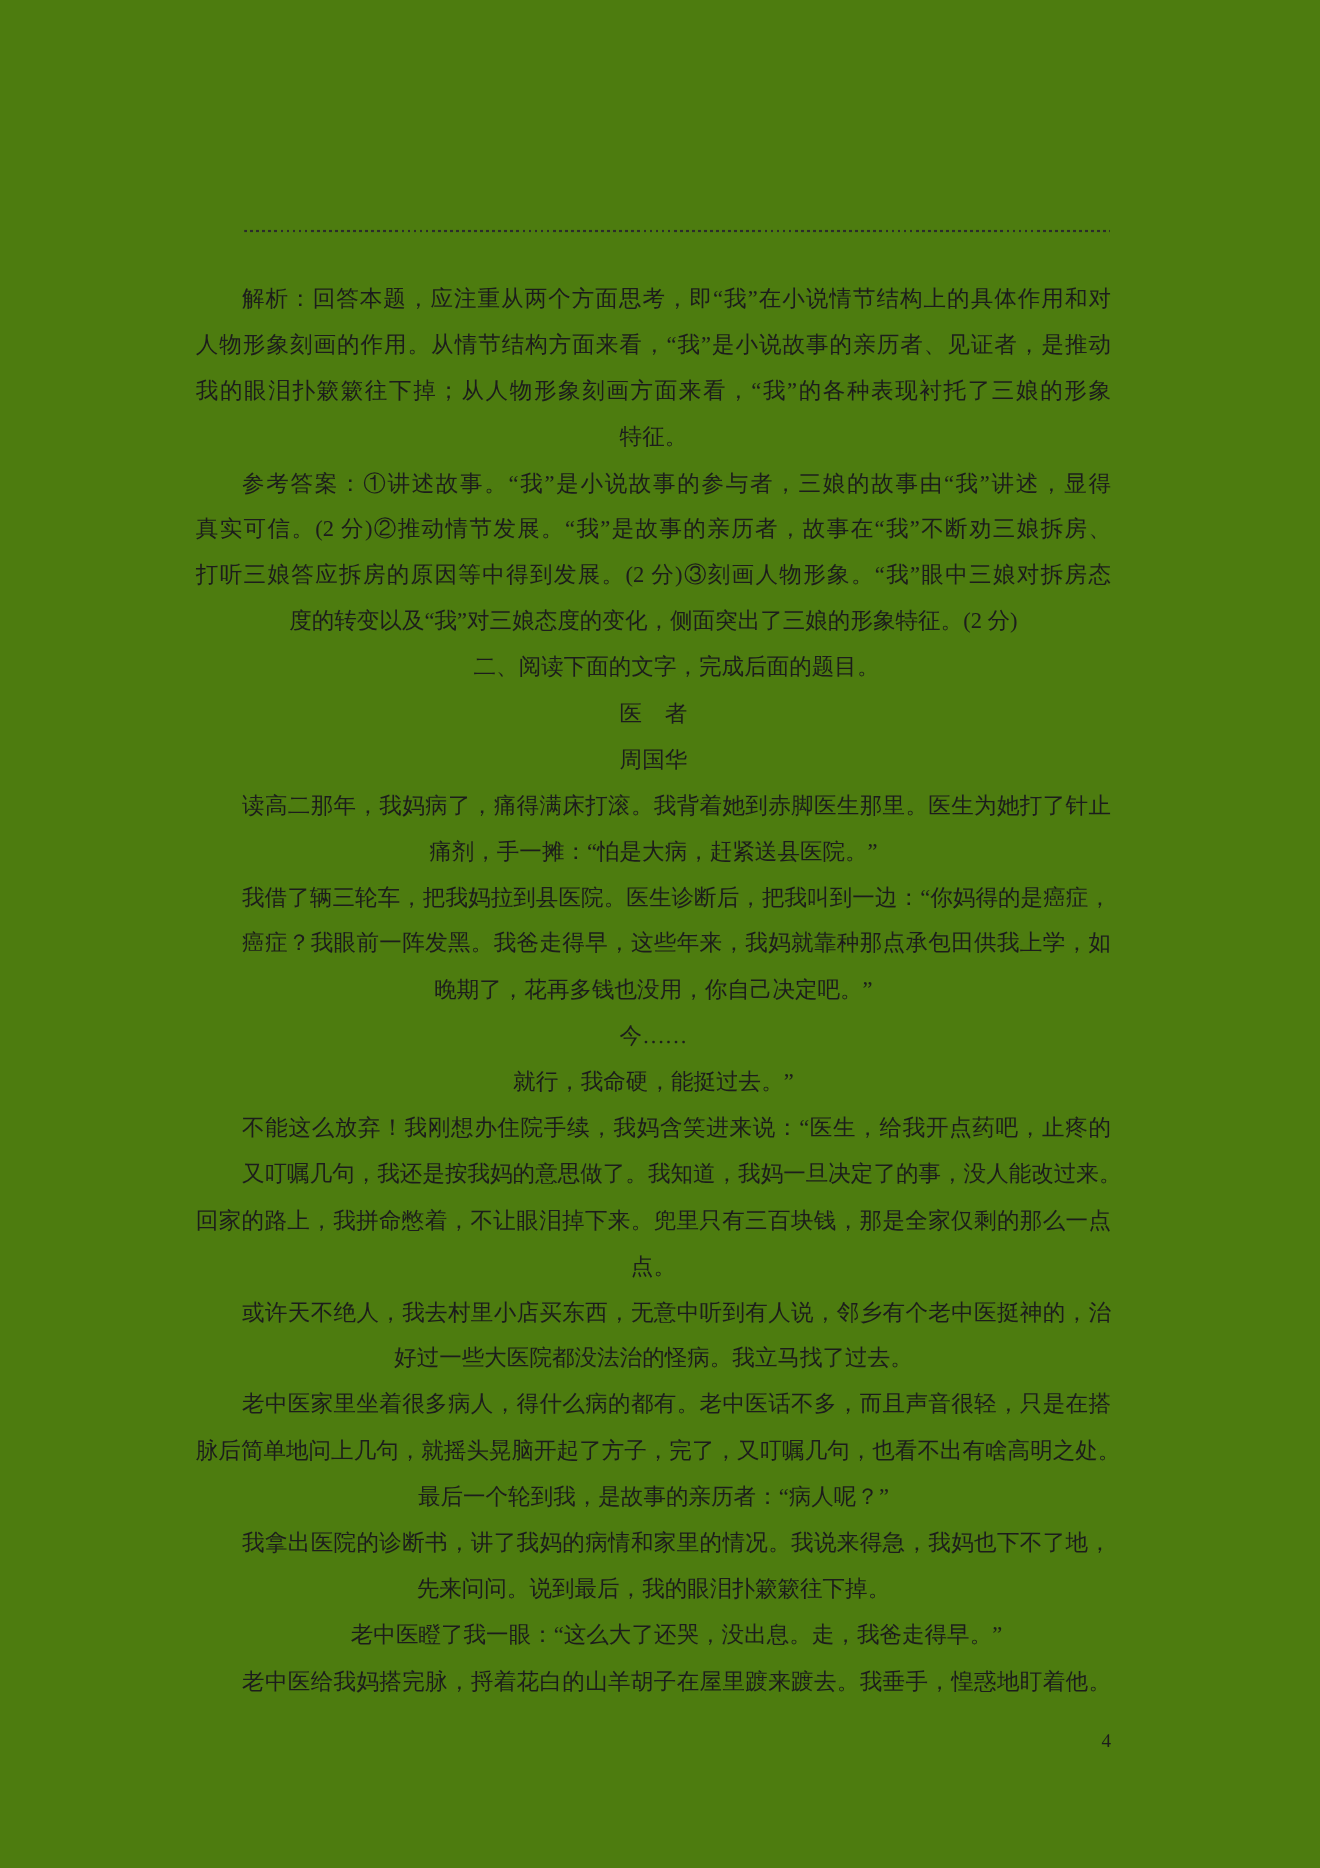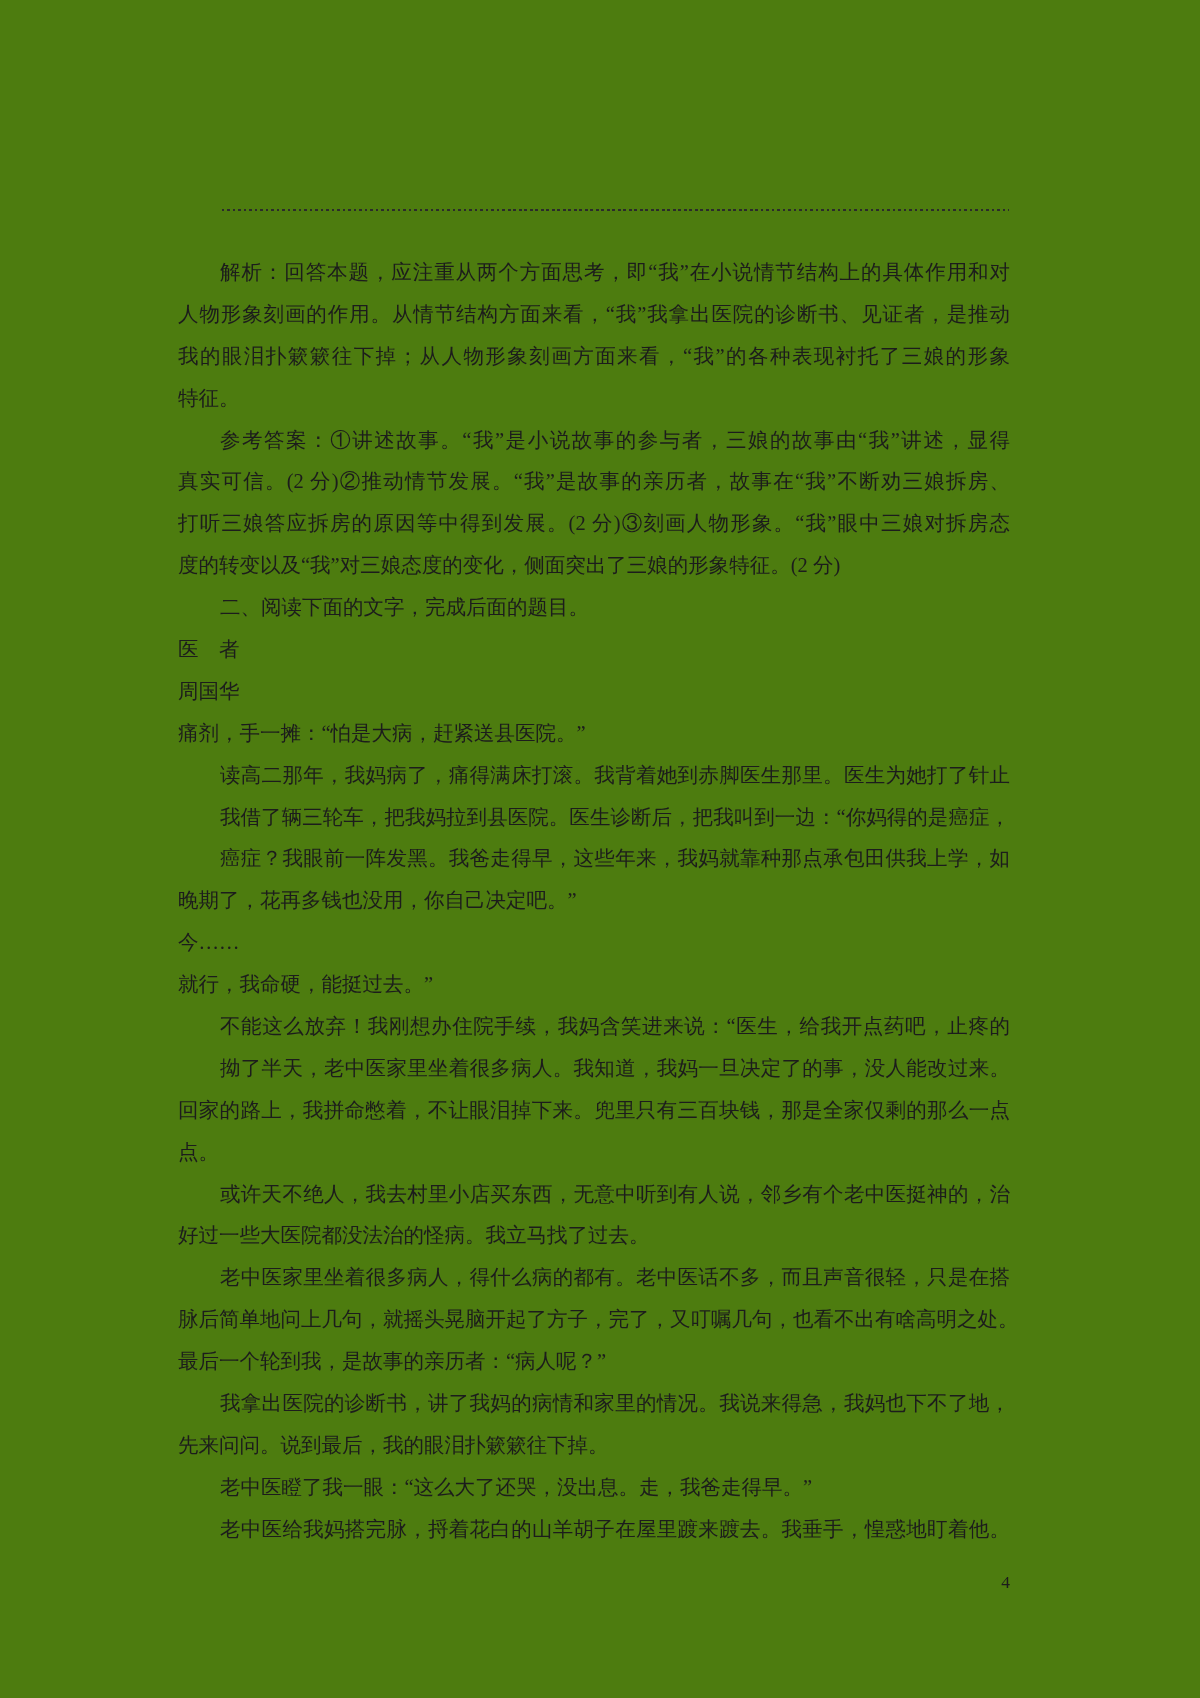--- a/index.html
+++ b/index.html
@@ -28,21 +28,21 @@
     position: absolute;
     top: 252px;
     left: 178px;
     width: 832px;
     font-size: 20.5px;
     line-height: 41.9px;
   }
   .line {
     height: 41.9px;
     white-space: nowrap;
-    text-align: left;
+    text-align: center;
   }
   .line.indent {
     padding-left: 42px;
   }
   .line.fill {
     text-align: justify;
     text-align-last: justify;
   }
   .line.center {
     padding-left: 0;
@@ -57,39 +57,39 @@
     line-height: 22px;
   }
 </style>
 </head>
 <body>
 
 <div class="page">
   <div class="dotted-separator"></div>
   <div class="doc-body">
       <div class="line indent fill">解析：回答本题，应注重从两个方面思考，即“我”在小说情节结构上的具体作用和对</div>
-      <div class="line flush fill">人物形象刻画的作用。从情节结构方面来看，“我”我拿出医院的诊断书、见证者，是推动</div>
+      <div class="line flush fill">人物形象刻画的作用。从情节结构方面来看，“我”是小说故事的亲历者、见证者，是推动</div>
       <div class="line flush fill">我的眼泪扑簌簌往下掉；从人物形象刻画方面来看，“我”的各种表现衬托了三娘的形象</div>
       <div class="line flush">特征。</div>
       <div class="line indent fill">参考答案：①讲述故事。“我”是小说故事的参与者，三娘的故事由“我”讲述，显得</div>
       <div class="line flush fill">真实可信。(2 分)②推动情节发展。“我”是故事的亲历者，故事在“我”不断劝三娘拆房、</div>
       <div class="line flush fill">打听三娘答应拆房的原因等中得到发展。(2 分)③刻画人物形象。“我”眼中三娘对拆房态</div>
       <div class="line flush">度的转变以及“我”对三娘态度的变化，侧面突出了三娘的形象特征。(2 分)</div>
       <div class="line indent">二、阅读下面的文字，完成后面的题目。</div>
       <div class="line center">医　者</div>
       <div class="line center">周国华</div>
+      <div class="line indent fill">读高二那年，我妈病了，痛得满床打滚。我背着她到赤脚医生那里。医生为她打了针止</div>
       <div class="line flush">痛剂，手一摊：“怕是大病，赶紧送县医院。”</div>
-      <div class="line indent fill">读高二那年，我妈病了，痛得满床打滚。我背着她到赤脚医生那里。医生为她打了针止</div>
       <div class="line indent fill">我借了辆三轮车，把我妈拉到县医院。医生诊断后，把我叫到一边：“你妈得的是癌症，</div>
       <div class="line indent fill">癌症？我眼前一阵发黑。我爸走得早，这些年来，我妈就靠种那点承包田供我上学，如</div>
       <div class="line flush">晚期了，花再多钱也没用，你自己决定吧。”</div>
       <div class="line flush">今……</div>
       <div class="line flush">就行，我命硬，能挺过去。”</div>
       <div class="line indent fill">不能这么放弃！我刚想办住院手续，我妈含笑进来说：“医生，给我开点药吧，止疼的</div>
-      <div class="line indent fill">拗了半天，老中医家里坐着很多病人。我知道，我妈一旦决定了的事，没人能改过来。</div>
+      <div class="line indent fill">又叮嘱几句，我还是按我妈的意思做了。我知道，我妈一旦决定了的事，没人能改过来。</div>
       <div class="line flush fill">回家的路上，我拼命憋着，不让眼泪掉下来。兜里只有三百块钱，那是全家仅剩的那么一点</div>
       <div class="line flush">点。</div>
       <div class="line indent fill">或许天不绝人，我去村里小店买东西，无意中听到有人说，邻乡有个老中医挺神的，治</div>
       <div class="line flush">好过一些大医院都没法治的怪病。我立马找了过去。</div>
       <div class="line indent fill">老中医家里坐着很多病人，得什么病的都有。老中医话不多，而且声音很轻，只是在搭</div>
       <div class="line flush fill">脉后简单地问上几句，就摇头晃脑开起了方子，完了，又叮嘱几句，也看不出有啥高明之处。</div>
       <div class="line flush">最后一个轮到我，是故事的亲历者：“病人呢？”</div>
       <div class="line indent fill">我拿出医院的诊断书，讲了我妈的病情和家里的情况。我说来得急，我妈也下不了地，</div>
       <div class="line flush">先来问问。说到最后，我的眼泪扑簌簌往下掉。</div>
       <div class="line indent">老中医瞪了我一眼：“这么大了还哭，没出息。走，我爸走得早。”</div>

